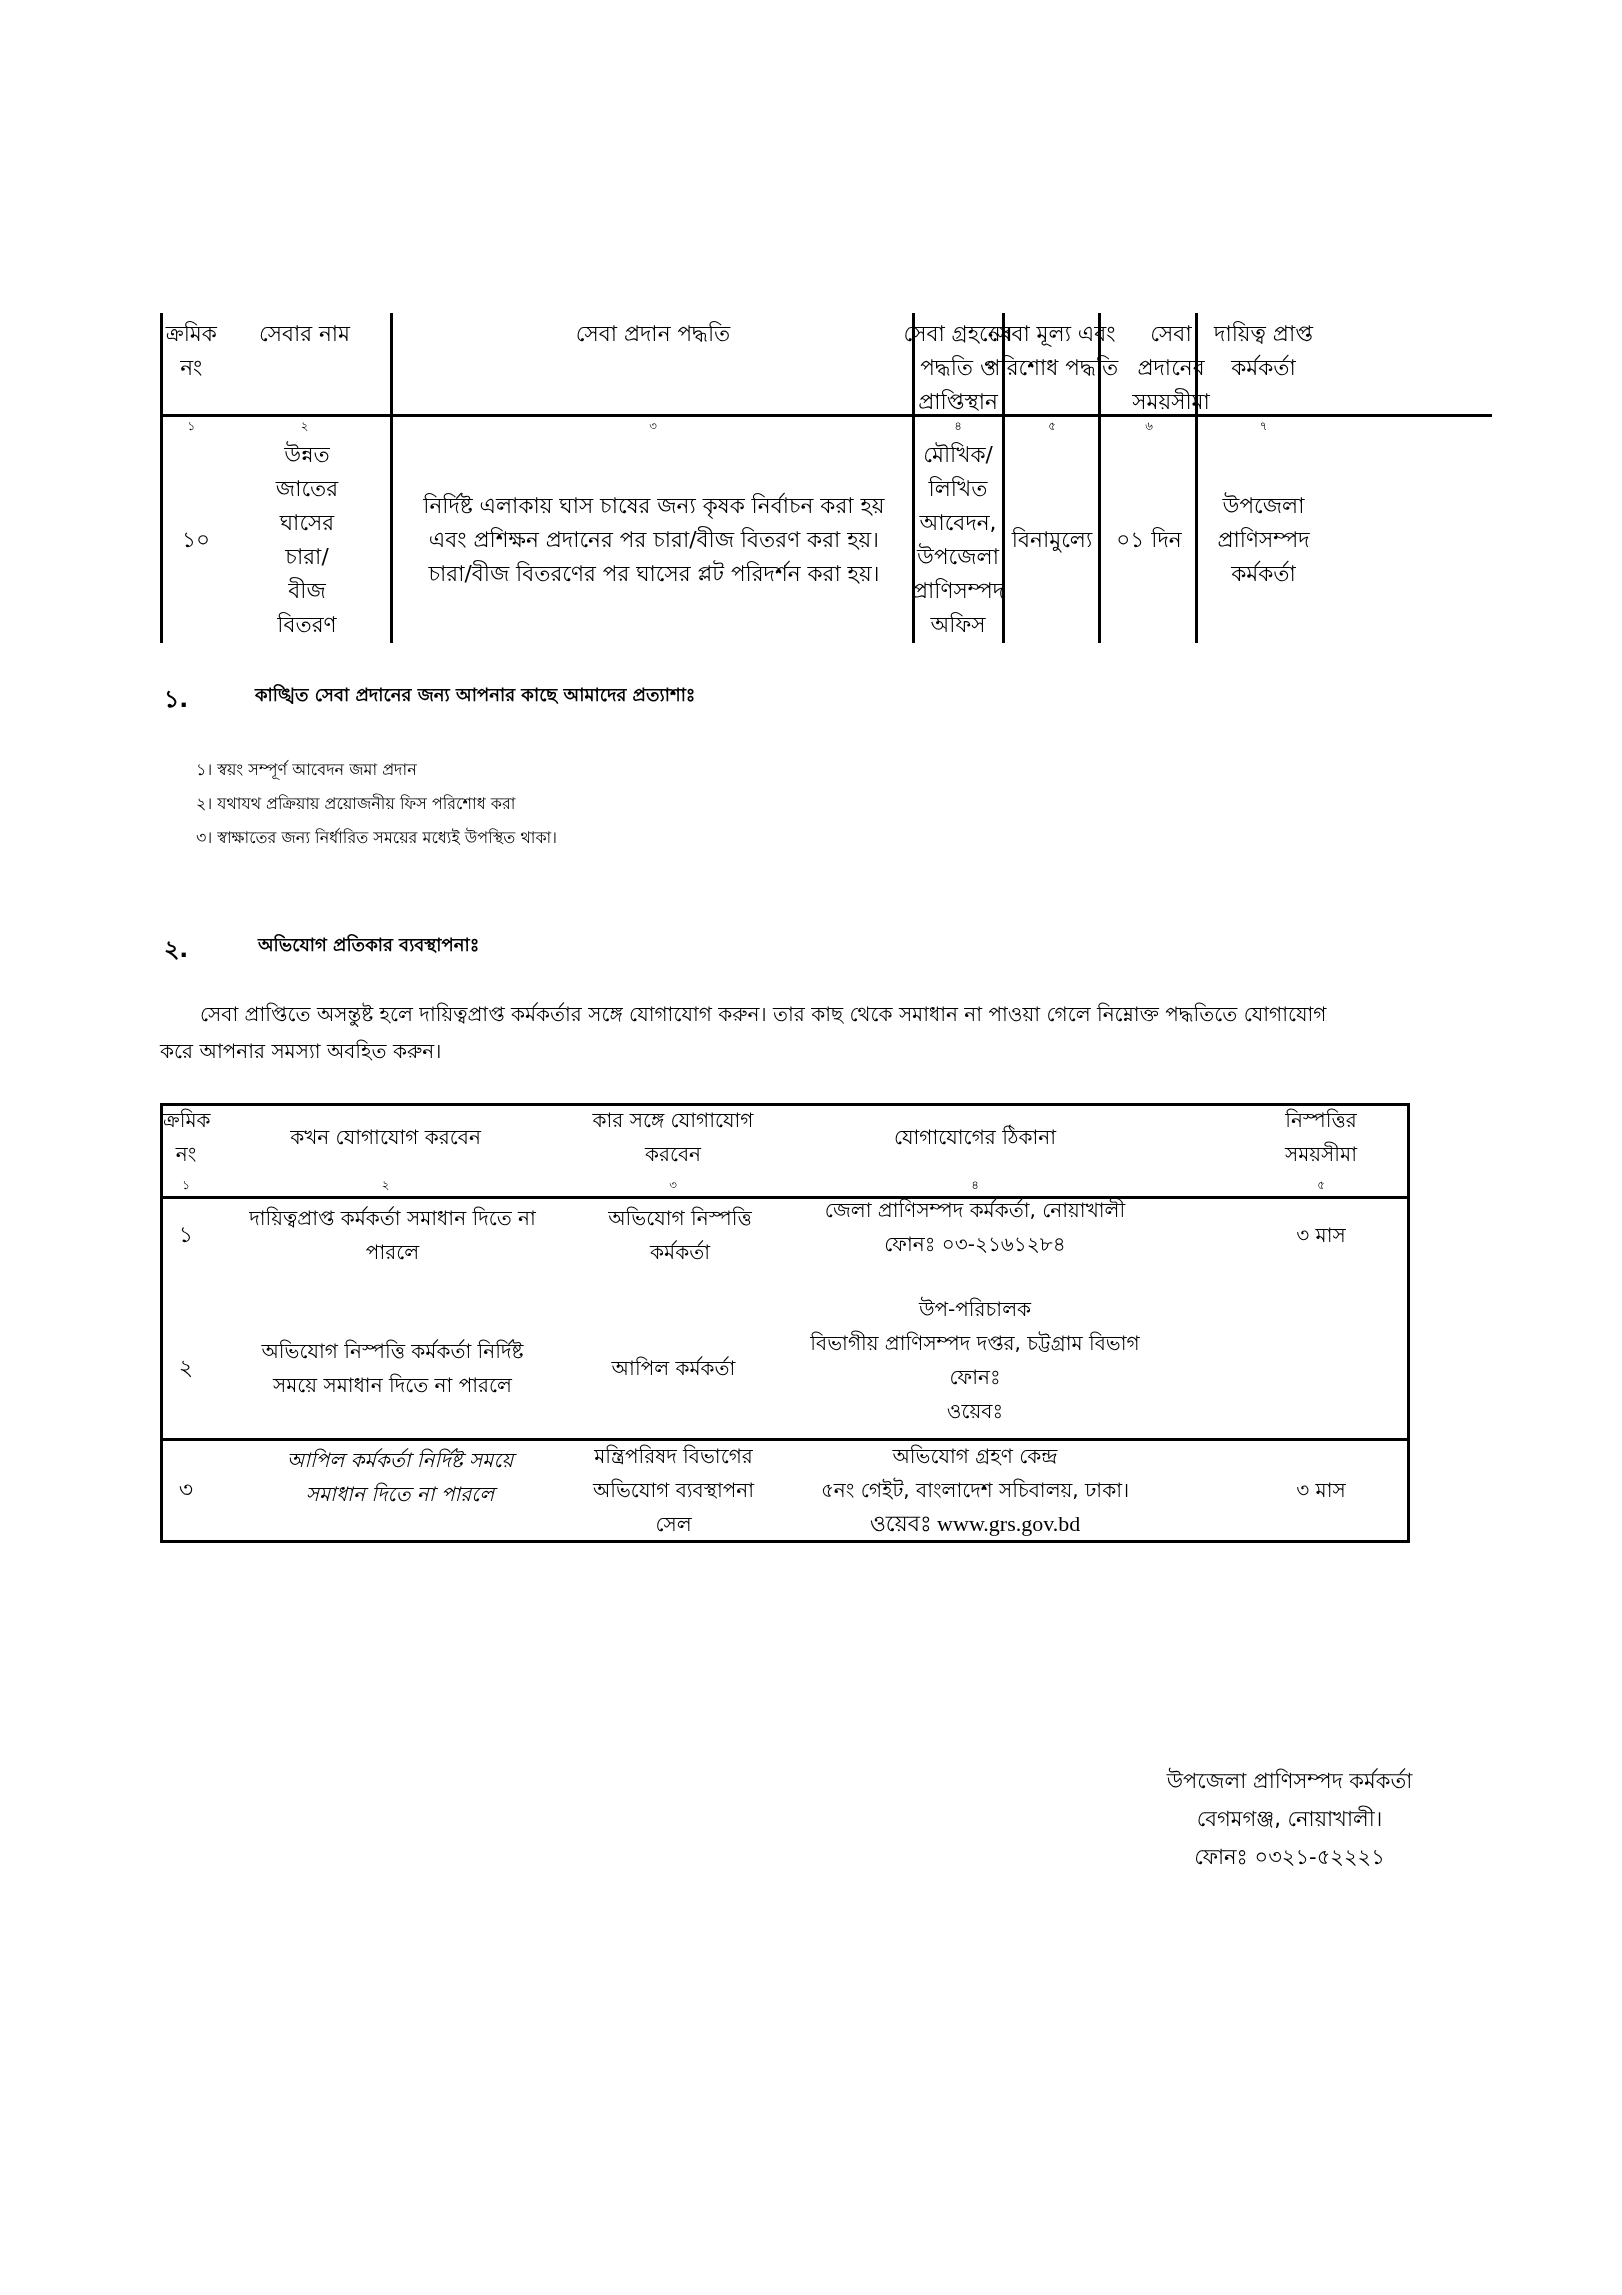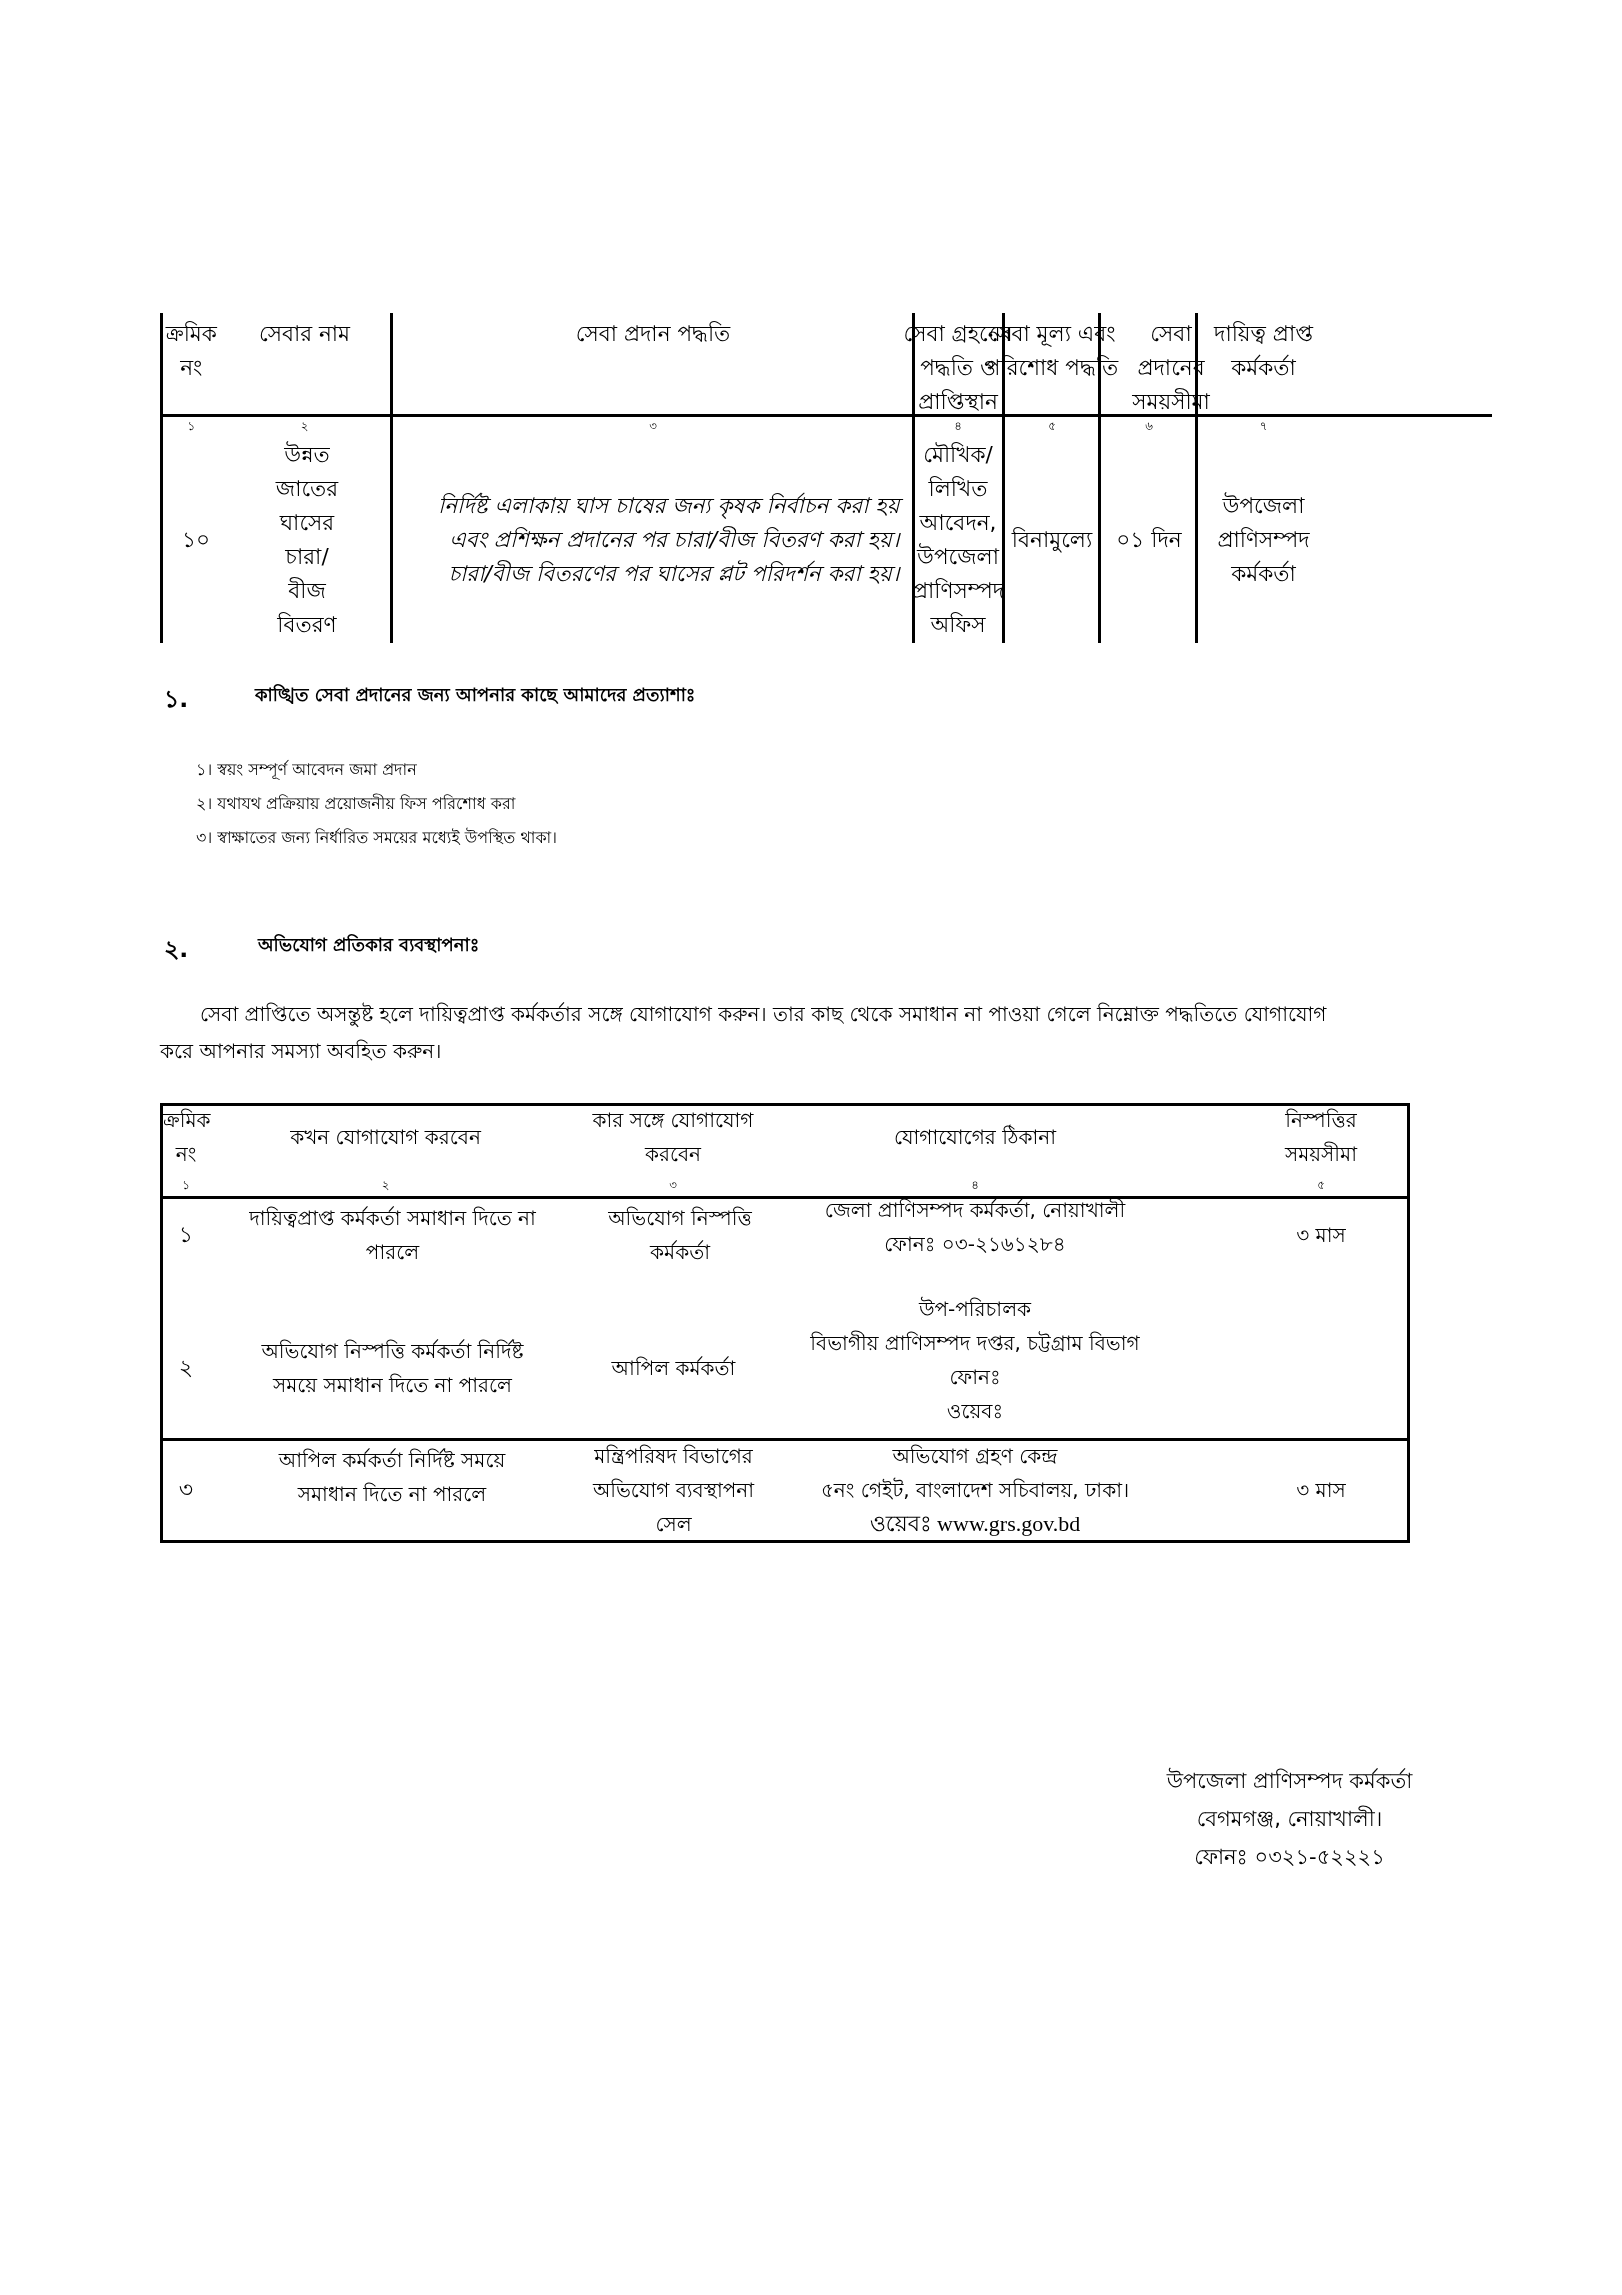--- a/index.html
+++ b/index.html
@@ -7,21 +7,21 @@
   .abs { position: absolute; }
 
   
   #t1 { position: absolute; left: 160px; top: 313px; width: 1332px; height: 330px; }
   .t1-vline { position: absolute; top: 0; bottom: 0; width: 3.3px; background: #000; }
   .t1-hline { position: absolute; left: 0; right: 0; top: 101px; height: 3.3px; background: #000; }
   .t1-cell { position: absolute; display: flex; flex-direction: column; align-items: center; text-align: center; font-size: 21.6px; line-height: 34px; }
   .t1-head { top: 3.9px; height: 97px; justify-content: flex-start; }
   .t1-num { top: 106px; height: 19.6px; font-size: 11.8px; line-height: 14.4px; }
   .t1-body { top: 123px; height: 208px; justify-content: center; }
-  .t1-body.left { align-items: flex-start; text-align: right; padding-left: 14.4px; font-style: italic; }
+  .t1-body.left { align-items: flex-start; text-align: center; padding-left: 14.4px; }
 
   
   .sec-num { font-size: 23.6px; font-weight: bold; }
   .sec-title { font-size: 18px; font-weight: bold; }
   .list-item { font-size: 16px; line-height: 34px; }
   .para { font-size: 20px; line-height: 37px; }
 
   
   #t2 { position: absolute; left: 160px; top: 1103px; width: 1250px; height: 440px; border: 3.3px solid #000; box-sizing: border-box; }
   .t2-hline { position: absolute; left: 0; right: 0; height: 3.3px; background: #000; }
@@ -152,21 +152,21 @@
   <div class="t2-cell" style="left:79px;top:196px;width:301px;height:131px;">অভিযোগ নিস্পত্তি কর্মকর্তা নির্দিষ্ট সময়ে সমাধান দিতে না পারলে</div>
   <div class="t2-cell" style="left:419px;top:196px;width:183px;height:131px;">আপিল কর্মকর্তা</div>
   <div class="t2-cell" style="left:622px;top:180px;width:380px;height:147px;">
     <span>উপ-পরিচালক</span>
     <span>বিভাগীয় প্রাণিসম্পদ দপ্তর, চট্টগ্রাম বিভাগ</span>
     <span>ফোনঃ</span>
     <span>ওয়েবঃ</span>
   </div>
 
   <div class="t2-cell" style="left:0;top:335px;width:46px;height:98px;font-size:22px;">৩</div>
-  <div class="t2-cell" style="left:98px;top:335px;width:262px;height:72px;">আপিল কর্মকর্তা নির্দিষ্ট সময়ে সমাধান দিতে না পারলে</div>
+  <div class="t2-cell" style="left:106px;top:335px;width:262px;height:72px;font-style:italic;">আপিল কর্মকর্তা নির্দিষ্ট সময়ে সমাধান দিতে না পারলে</div>
   <div class="t2-cell" style="left:419px;top:335px;width:183px;height:98px;">মন্ত্রিপরিষদ বিভাগের অভিযোগ ব্যবস্থাপনা সেল</div>
   <div class="t2-cell" style="left:622px;top:335px;width:380px;height:98px;">
     <span>অভিযোগ গ্রহণ কেন্দ্র</span>
     <span>৫নং গেইট, বাংলাদেশ সচিবালয়, ঢাকা।</span>
     <span style="font-family:'Liberation Serif', serif;font-size:22px;">ওয়েবঃ www.grs.gov.bd</span>
   </div>
   <div class="t2-cell" style="left:1099px;top:335px;width:118px;height:98px;">৩ মাস</div>
 </div>
 
 <div class="sig" style="left:1126px;top:1762px;width:327px;">

